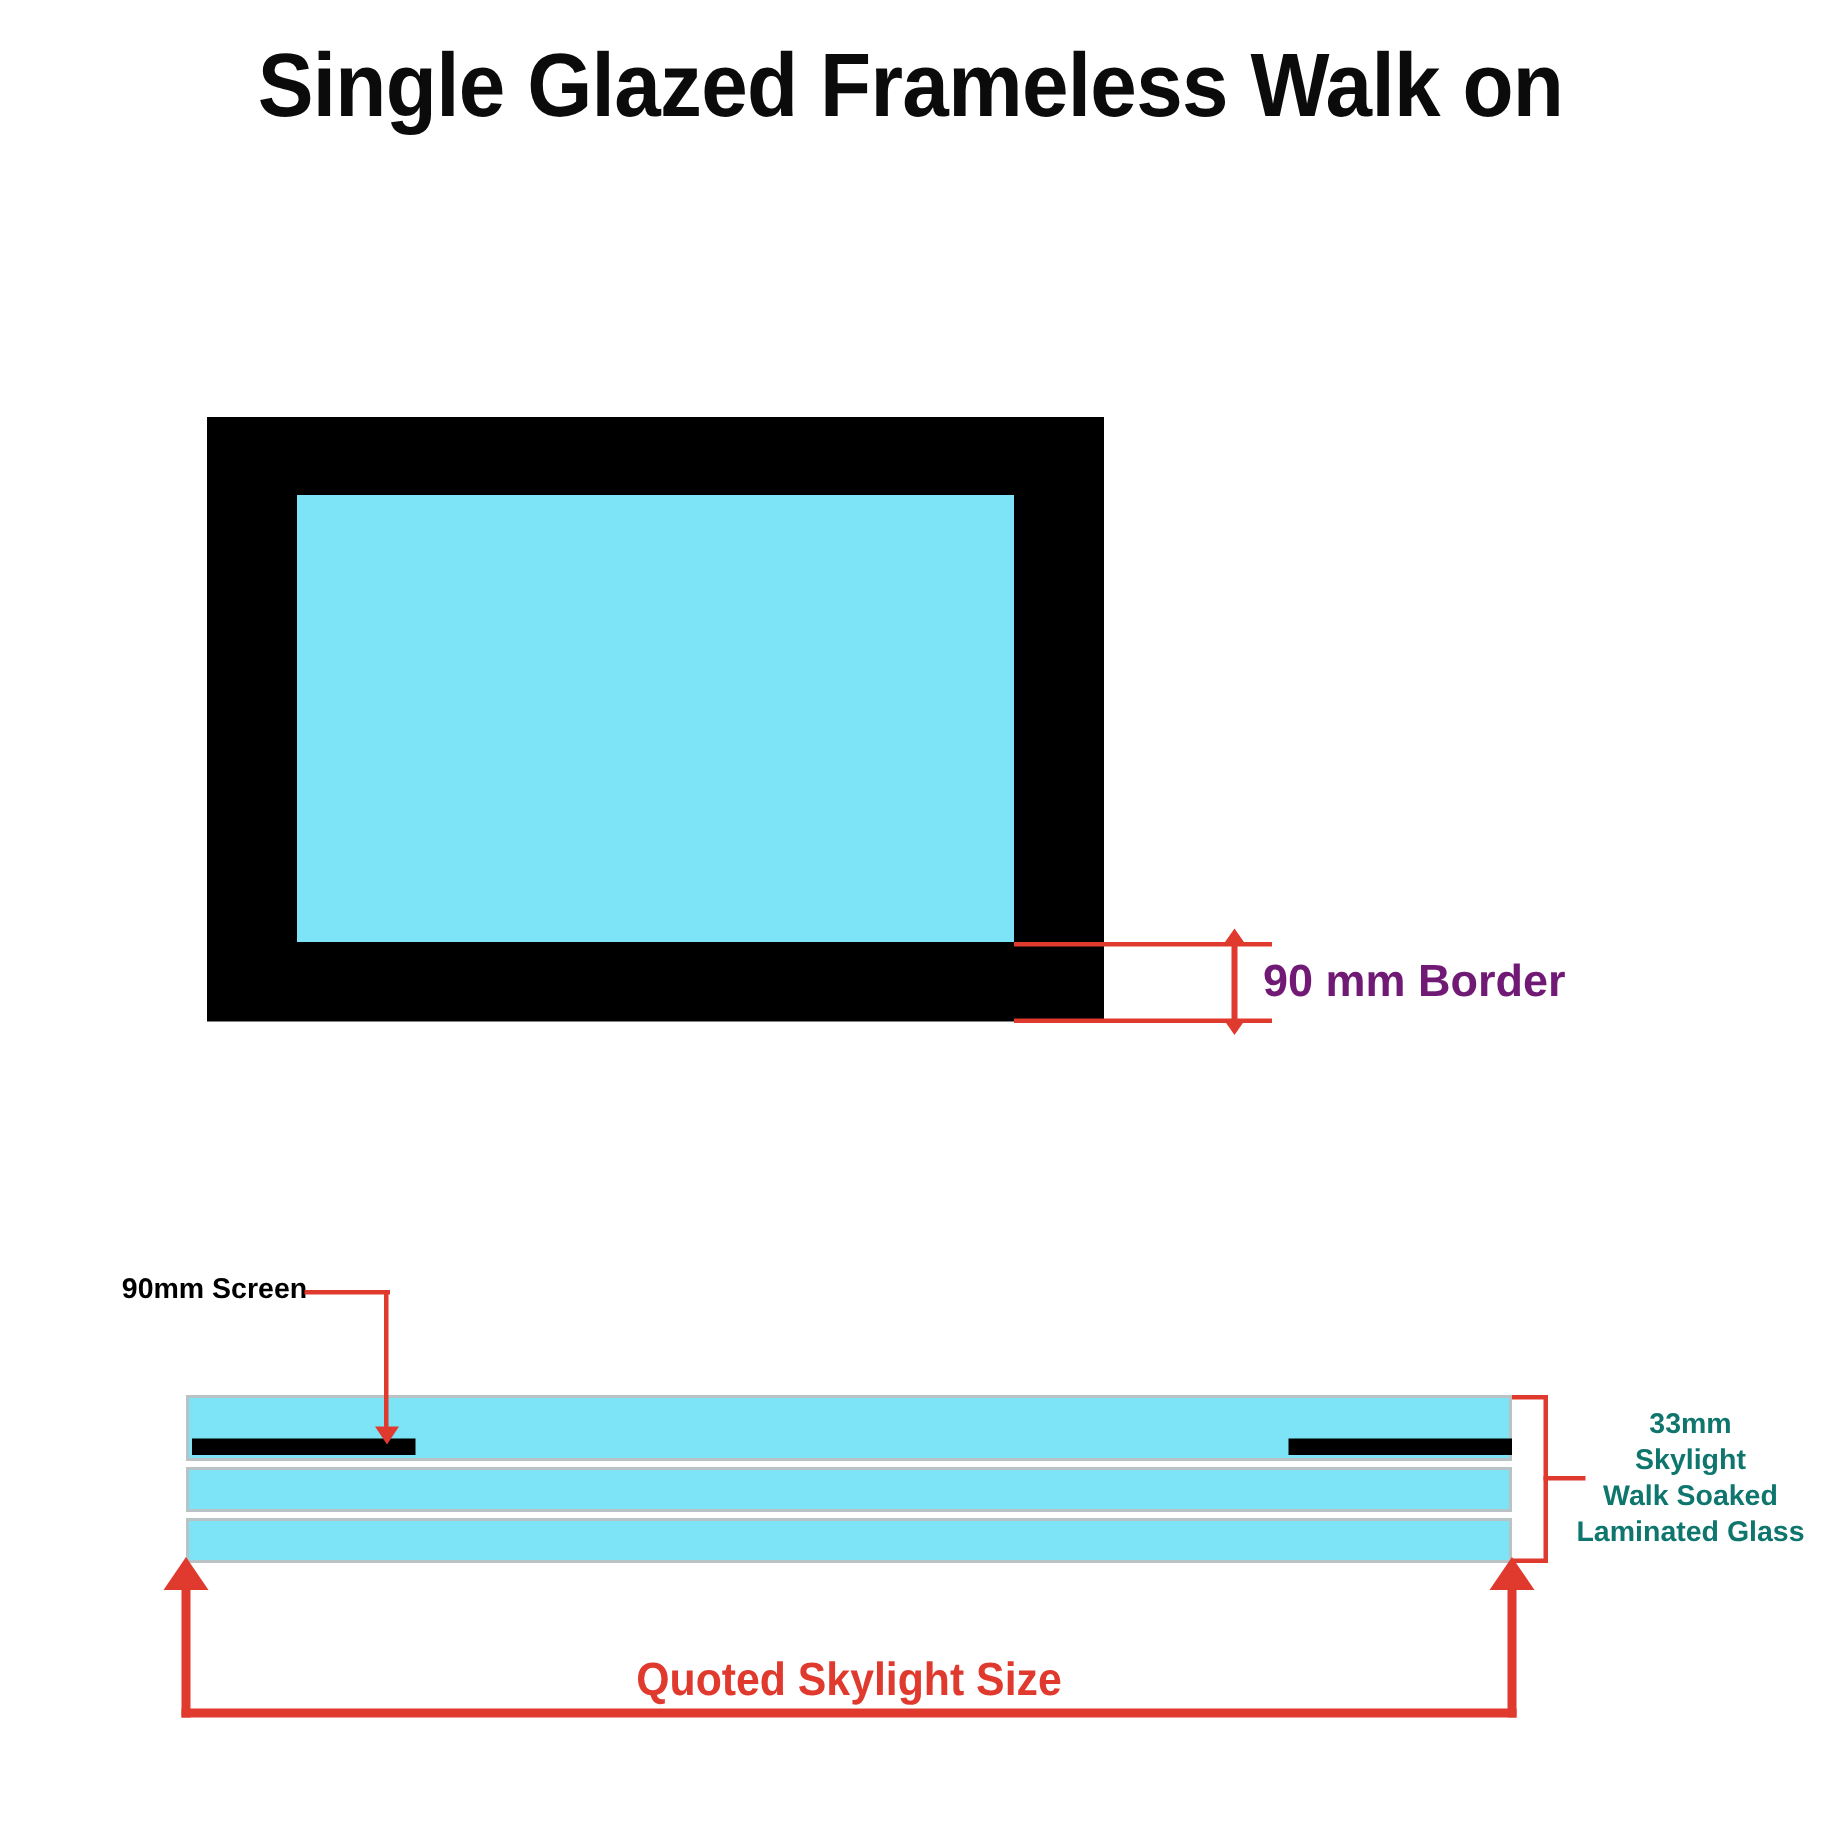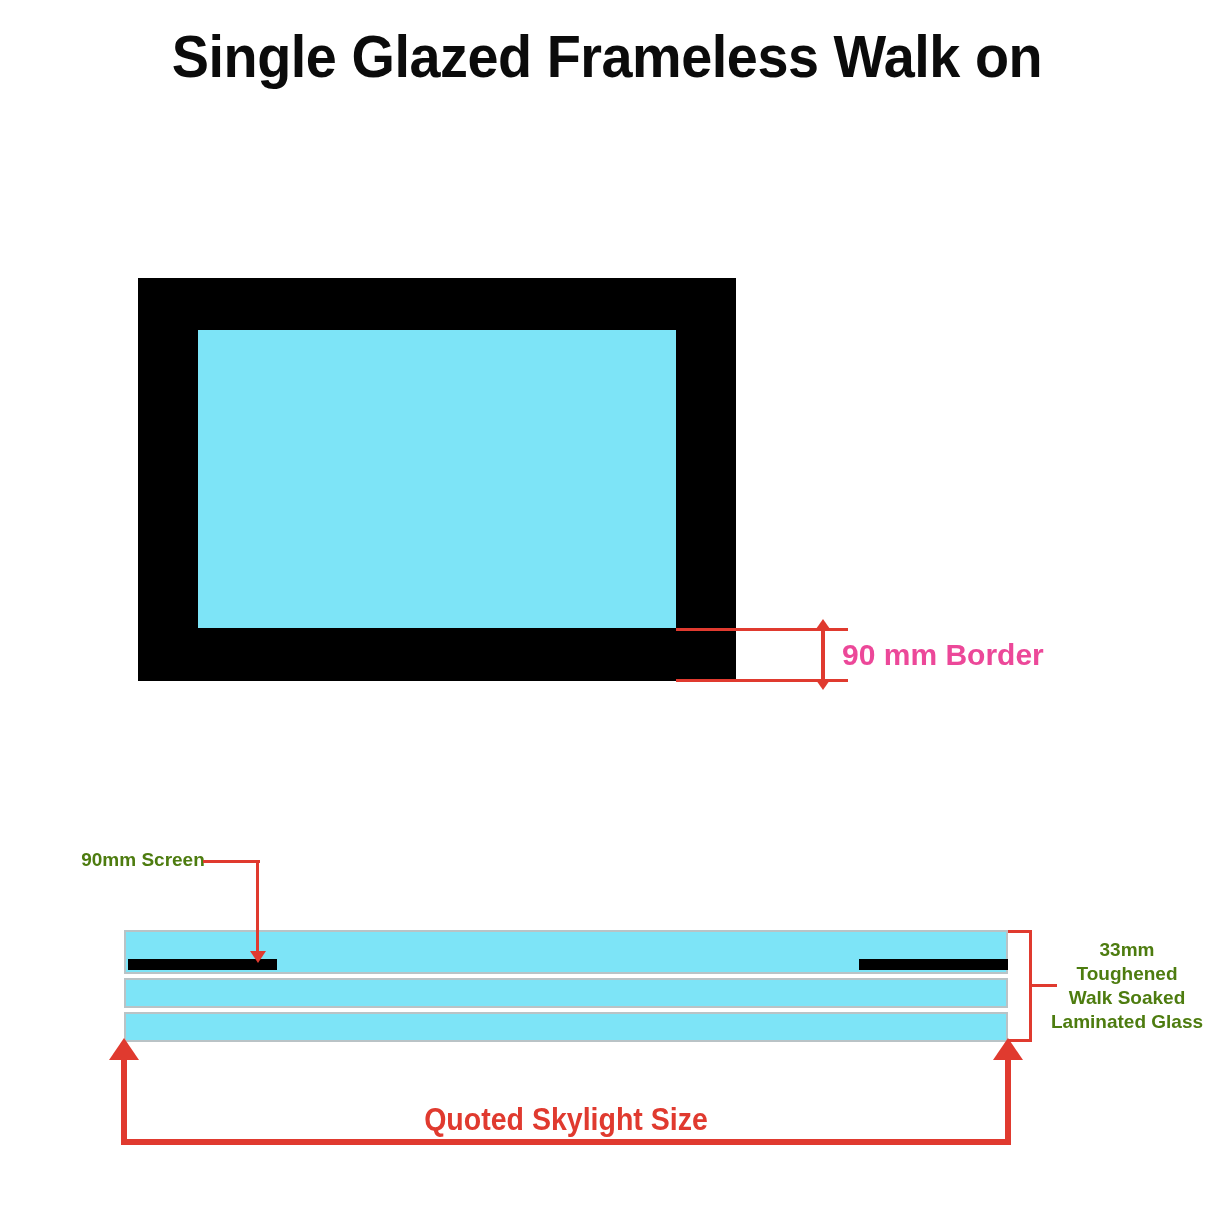--- a/index.html
+++ b/index.html
@@ -82,21 +82,21 @@
   #dim-arrow-v::before { top: -9px;  border-bottom: 10px solid #e03a2f; }
   #dim-arrow-v::after  { bottom: -9px; border-top: 10px solid #e03a2f; }
 
   #dim-label {
     position: absolute;
     left: 842px;
     top: 636px;
     font-weight: bold;
     font-size: 30px;
     line-height: 38px;
-    color: #ec4899;
+    color: #701a75;
     white-space: nowrap;
   }
 
   
   .glass-layer {
     position: absolute;
     left: 124px;
     width: 884px;
     background: #7de4f7;
     border: 2px solid #b9c3c6;
@@ -118,21 +118,21 @@
   
   #sp-label {
     position: absolute;
     left: 18px;
     top: 848px;
     width: 250px;
     text-align: center;
     font-weight: bold;
     font-size: 19px;
     line-height: 24px;
-    color: #4d7c0f;
+    color: #000000;
   }
   #sp-lead-h {
     position: absolute;
     left: 203px;
     top: 860px;
     width: 57px;
     height: 3px;
     background: #e03a2f;
   }
   #sp-lead-v {
@@ -176,21 +176,21 @@
   }
   #glass-label {
     position: absolute;
     left: 1043px;
     top: 938px;
     width: 168px;
     text-align: center;
     font-weight: bold;
     font-size: 19px;
     line-height: 24px;
-    color: #4d7c0f;
+    color: #0f766e;
   }
 
   
   #qs-bracket {
     position: absolute;
     left: 121px;
     top: 1048px;
     width: 890px;
     height: 97px;
     border: 6px solid #e03a2f;
@@ -250,21 +250,21 @@
   <div id="sp-label">
     <div>90mm Screen</div>
   </div>
   <div id="sp-lead-h"></div>
   <div id="sp-lead-v"></div>
 
   <div id="bracket"></div>
   <div id="bracket-stub"></div>
   <div id="glass-label">
     <div>33mm</div>
-    <div>Toughened</div>
+    <div>Skylight</div>
     <div>Walk Soaked</div>
     <div>Laminated Glass</div>
   </div>
 
   <div id="qs-bracket"></div>
   <div class="qs-head" id="qs-head-left"></div>
   <div class="qs-head" id="qs-head-right"></div>
   <div id="qs-label">Quoted Skylight Size</div>
 
 </div>

